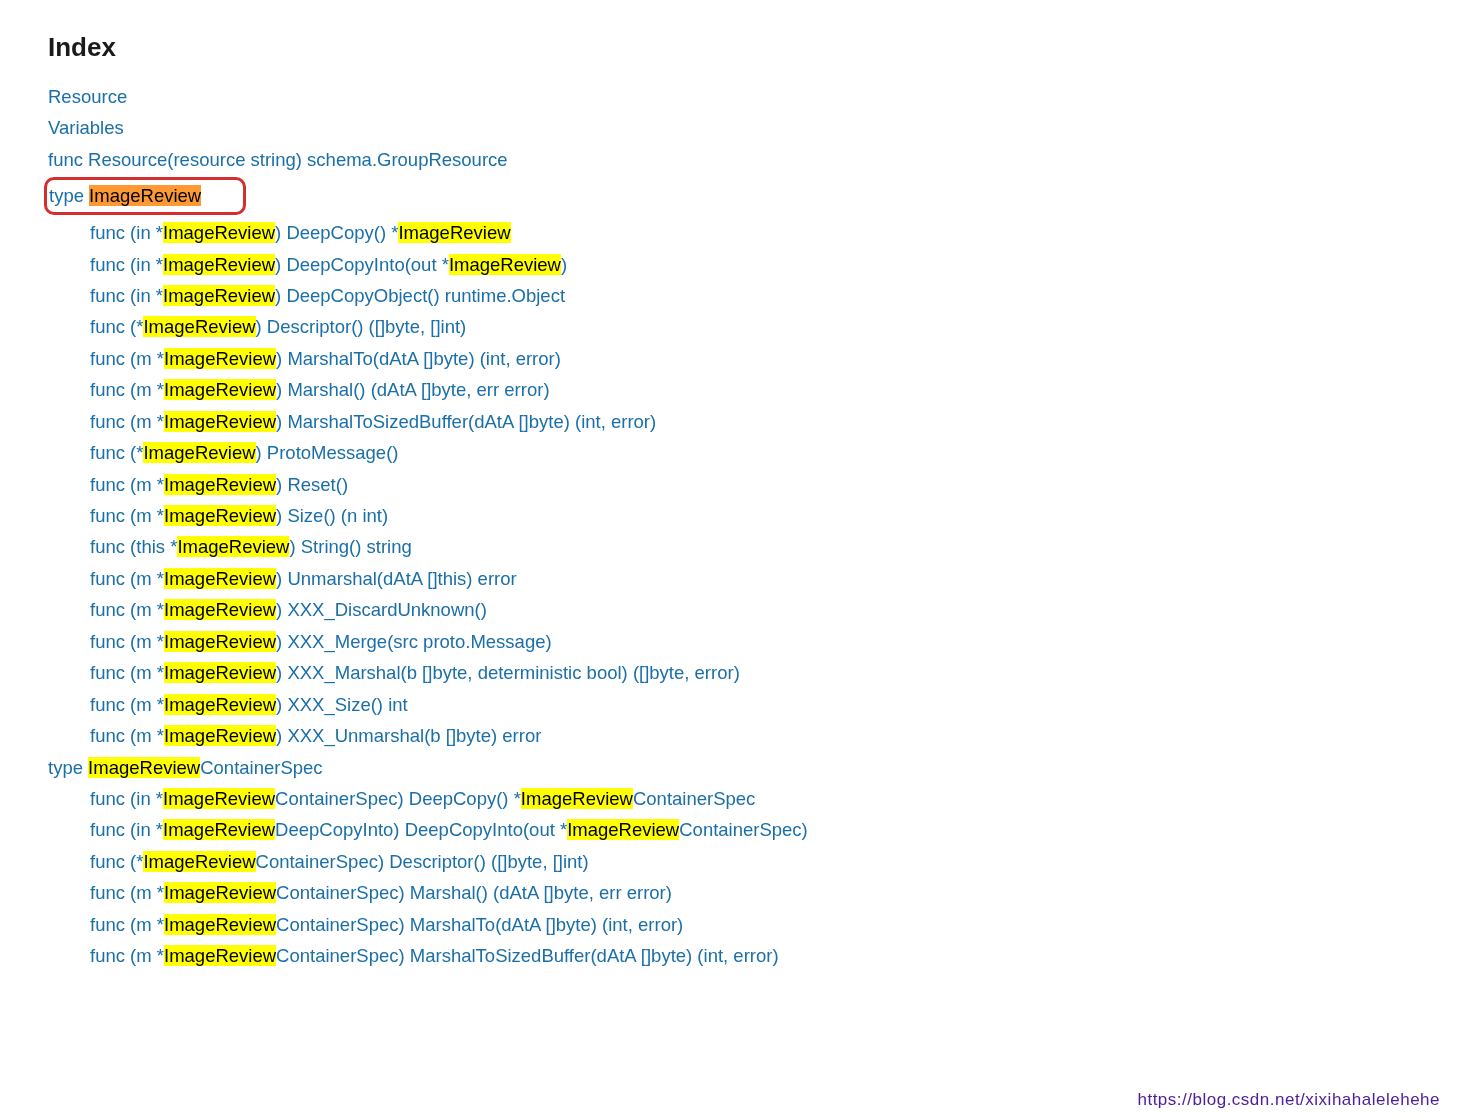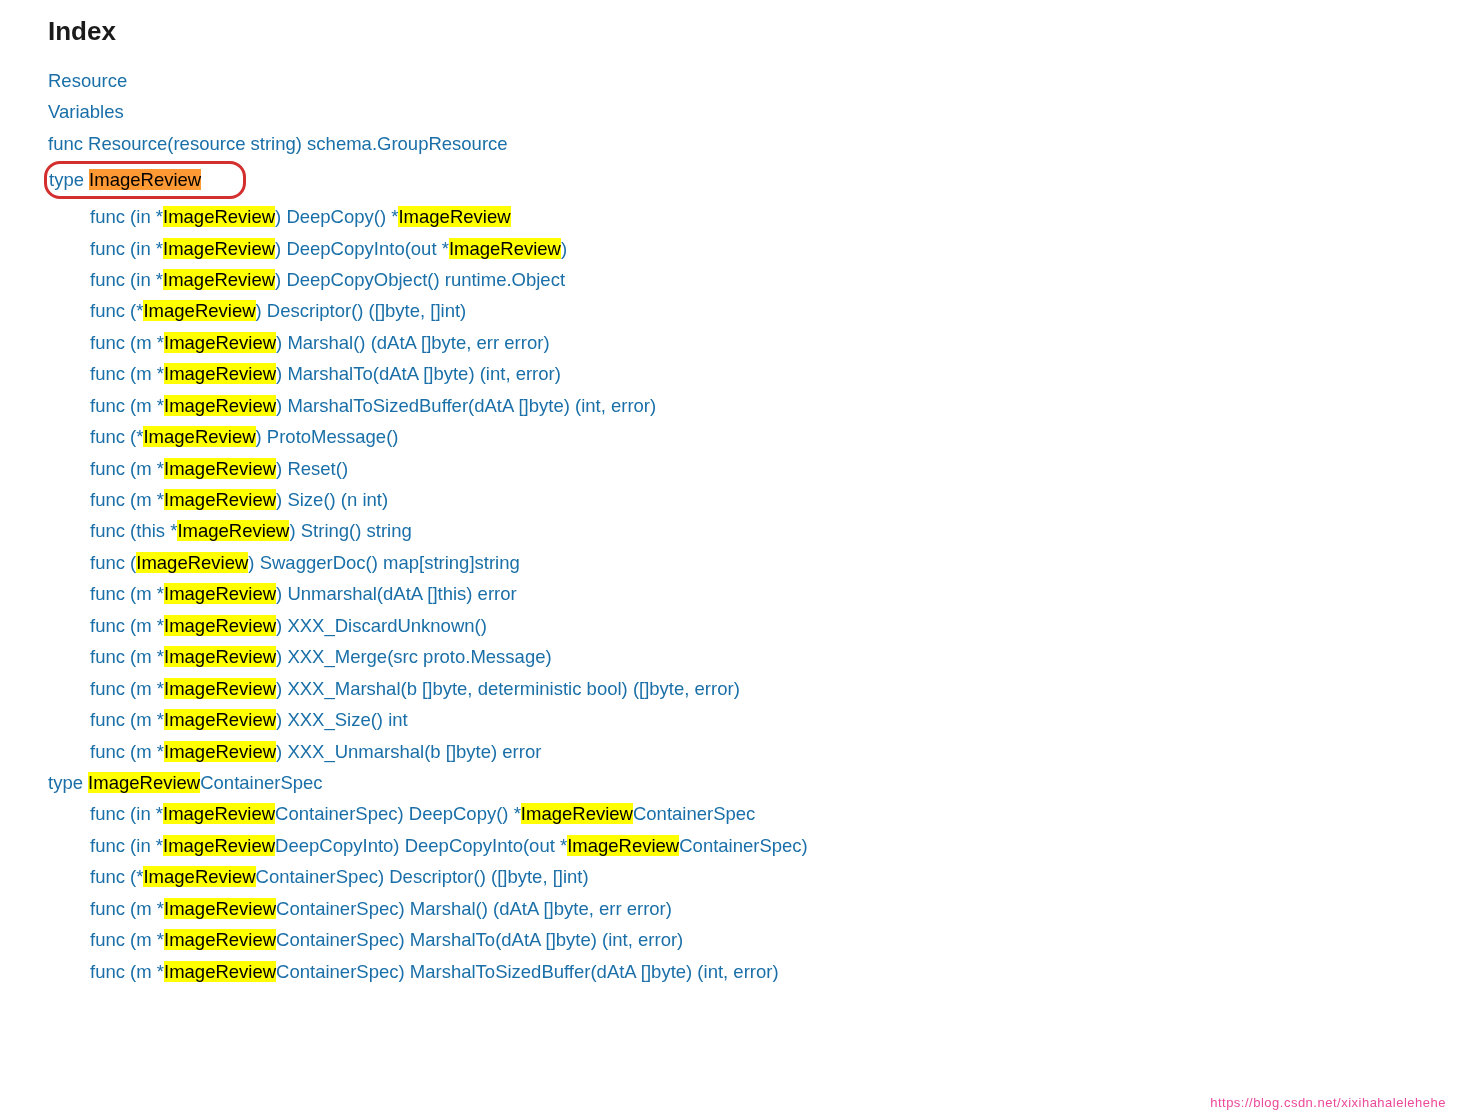--- a/index.html
+++ b/index.html
@@ -7,20 +7,21 @@
     font-size: 18.5px;
     color: #222;
     margin: 0;
     padding: 0 0 40px 0;
     background: #fff;
   }
   .page {
     padding-left: 48px;
     padding-top: 16px;
     max-width: 1400px;
+    margin-top: 16px;
   }
   h2.index-title {
     font-size: 26px;
     font-weight: 700;
     color: #1b1b1b;
     margin: 0 0 18px 0;
   }
   .link {
     color: #1a6fa8;
     text-decoration: none;
@@ -34,33 +35,33 @@
     background: #ffff00;
     color: #000;
   }
   .hl-orange {
     background: #ff9933;
     color: #000;
   }
   .boxed {
     display: inline-block;
     border: 3px solid #d32f2f;
-    border-radius: 16px;
+    border-radius: 10px;
     padding: 2px 42px 2px 2px;
     margin-left: -4px;
     margin-top: 2px;
     margin-bottom: 2px;
     line-height: 1.5;
   }
   .watermark {
     position: fixed;
     bottom: 6px;
-    right: 20px;
-    font-size: 13px;
-    color: #ec4899;
+    right: 26px;
+    font-size: 17px;
+    color: #4c1d95;
     letter-spacing: 0.5px;
     pointer-events: none;
   }
 </style>
 </head>
 <body>
 
 <div class="page">
 
   <h2 class="index-title">Index</h2>
@@ -75,28 +76,27 @@
     <span class="boxed">
       <a href="#" class="link"><span>type </span><span class="hl-orange">ImageReview</span></a>
     </span>
   </div>
 
   <div id="methods1">
       <div class="row indent-1"><a href="#" class="link"><span>func (in *</span><span class="hl-yellow">ImageReview</span><span>) DeepCopy() *</span><span class="hl-yellow">ImageReview</span></a></div>
       <div class="row indent-1"><a href="#" class="link"><span>func (in *</span><span class="hl-yellow">ImageReview</span><span>) DeepCopyInto(out *</span><span class="hl-yellow">ImageReview</span><span>)</span></a></div>
       <div class="row indent-1"><a href="#" class="link"><span>func (in *</span><span class="hl-yellow">ImageReview</span><span>) DeepCopyObject() runtime.Object</span></a></div>
       <div class="row indent-1"><a href="#" class="link"><span>func (*</span><span class="hl-yellow">ImageReview</span><span>) Descriptor() ([]byte, []int)</span></a></div>
+      <div class="row indent-1"><a href="#" class="link"><span>func (m *</span><span class="hl-yellow">ImageReview</span><span>) MarshalTo(dAtA []byte) (int, error)</span></a></div>
       <div class="row indent-1"><a href="#" class="link"><span>func (m *</span><span class="hl-yellow">ImageReview</span><span>) Marshal() (dAtA []byte, err error)</span></a></div>
-      <div class="row indent-1"><a href="#" class="link"><span>func (m *</span><span class="hl-yellow">ImageReview</span><span>) MarshalTo(dAtA []byte) (int, error)</span></a></div>
       <div class="row indent-1"><a href="#" class="link"><span>func (m *</span><span class="hl-yellow">ImageReview</span><span>) MarshalToSizedBuffer(dAtA []byte) (int, error)</span></a></div>
       <div class="row indent-1"><a href="#" class="link"><span>func (*</span><span class="hl-yellow">ImageReview</span><span>) ProtoMessage()</span></a></div>
       <div class="row indent-1"><a href="#" class="link"><span>func (m *</span><span class="hl-yellow">ImageReview</span><span>) Reset()</span></a></div>
       <div class="row indent-1"><a href="#" class="link"><span>func (m *</span><span class="hl-yellow">ImageReview</span><span>) Size() (n int)</span></a></div>
       <div class="row indent-1"><a href="#" class="link"><span>func (this *</span><span class="hl-yellow">ImageReview</span><span>) String() string</span></a></div>
-      <div class="row indent-1"><a href="#" class="link"><span>func (</span><span class="hl-yellow">ImageReview</span><span>) SwaggerDoc() map[string]string</span></a></div>
       <div class="row indent-1"><a href="#" class="link"><span>func (m *</span><span class="hl-yellow">ImageReview</span><span>) Unmarshal(dAtA []this) error</span></a></div>
       <div class="row indent-1"><a href="#" class="link"><span>func (m *</span><span class="hl-yellow">ImageReview</span><span>) XXX_DiscardUnknown()</span></a></div>
       <div class="row indent-1"><a href="#" class="link"><span>func (m *</span><span class="hl-yellow">ImageReview</span><span>) XXX_Merge(src proto.Message)</span></a></div>
       <div class="row indent-1"><a href="#" class="link"><span>func (m *</span><span class="hl-yellow">ImageReview</span><span>) XXX_Marshal(b []byte, deterministic bool) ([]byte, error)</span></a></div>
       <div class="row indent-1"><a href="#" class="link"><span>func (m *</span><span class="hl-yellow">ImageReview</span><span>) XXX_Size() int</span></a></div>
       <div class="row indent-1"><a href="#" class="link"><span>func (m *</span><span class="hl-yellow">ImageReview</span><span>) XXX_Unmarshal(b []byte) error</span></a></div>
     </div>
 
   <div class="row indent-0">
     <a href="#" class="link"><span>type </span><span class="hl-yellow">ImageReview</span><span>ContainerSpec</span></a>

